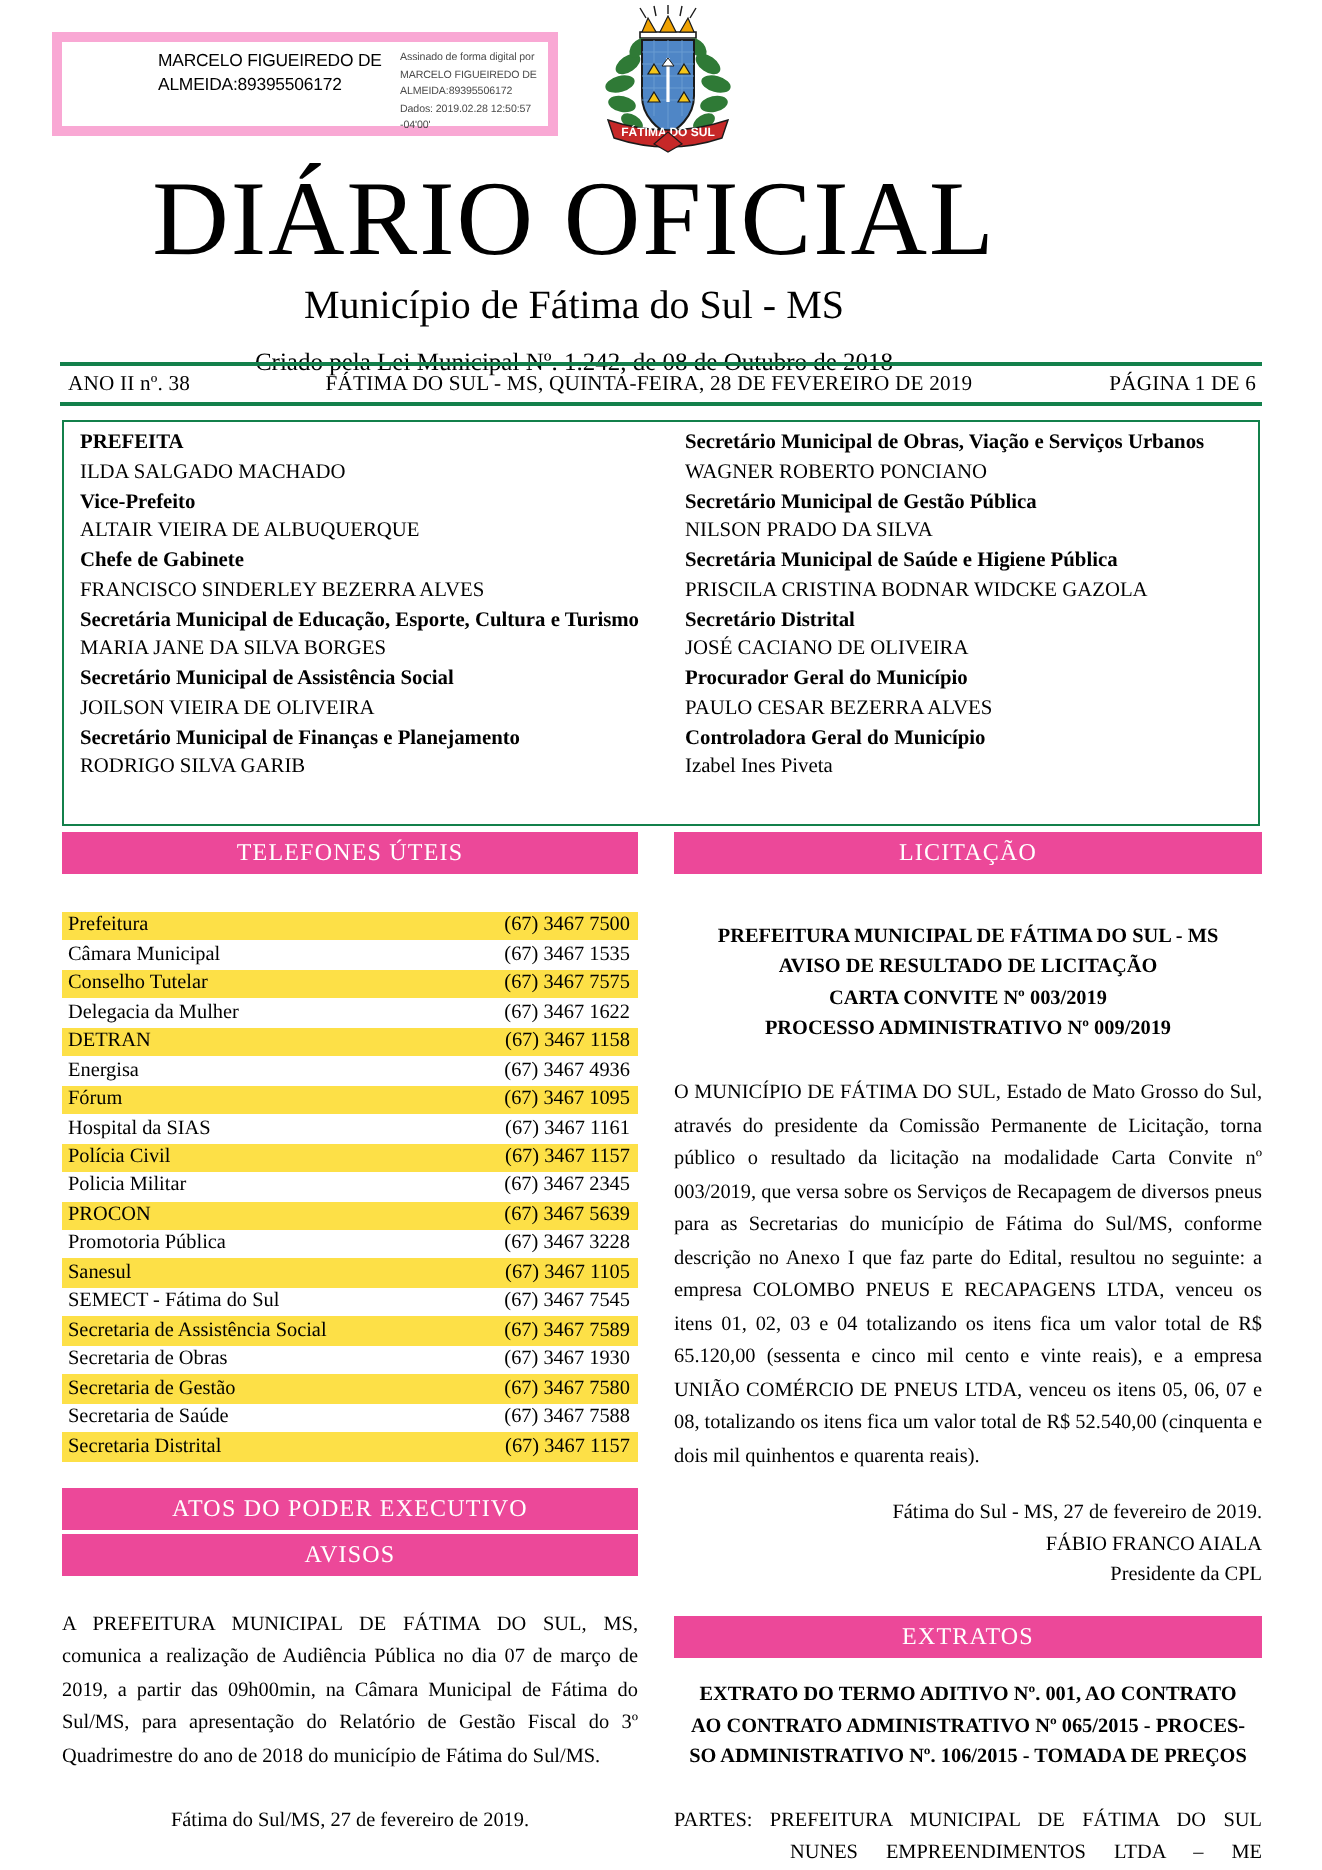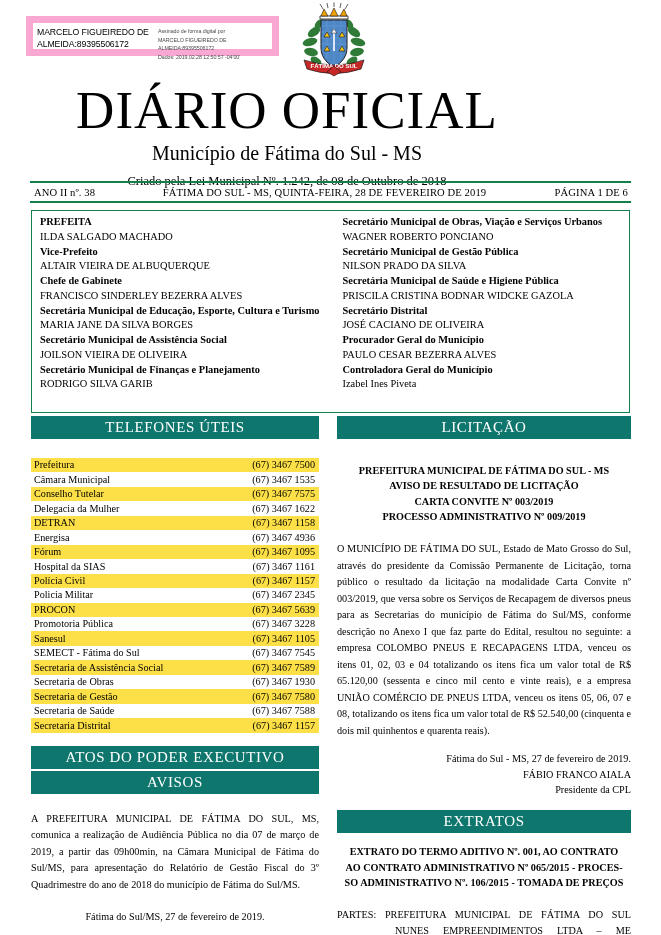--- a/index.html
+++ b/index.html
@@ -7,22 +7,22 @@
     width:661px;height:935px;
     background:#ffffff;
     font-family:"Liberation Serif", serif;
     color:#000;
     overflow:hidden;
   }
   .page{position:relative;width:661px;height:935px;box-sizing:border-box;}
 
   
   .sig-box{
-    position:absolute;left:26px;top:16px;width:253px;height:40px;
-    border:7px solid #f9a8d4;display:flex;align-items:stretch;box-sizing:border-box;
+    position:absolute;left:26px;top:16px;width:253px;height:52px;
+    border:5px solid #f9a8d4;display:flex;align-items:stretch;box-sizing:border-box;padding-left:44px;
   }
   .sig-left{
     width:120px;padding:3px 2px 0 4px;box-sizing:border-box;
     font-family:"Liberation Sans", sans-serif;font-size:8.7px;line-height:1.42;
     letter-spacing:-0.1px;
   }
   .sig-right{
     flex:1;padding:4px 2px 0 5px;box-sizing:border-box;
     font-family:"Liberation Sans", sans-serif;font-size:5.3px;line-height:1.62;
     color:#4a4a4a;letter-spacing:-0.05px;
@@ -60,22 +60,22 @@
   .off-col{width:50%;box-sizing:border-box;padding:4px 6px 0 8px;}
   .off-col.right{padding-left:12px;}
   .off-role{font-size:10.4px;font-weight:bold;line-height:1.42;}
   .off-name{font-size:10.4px;line-height:1.42;}
 
   
   .col-left{position:absolute;left:31px;top:416px;width:288px;}
   .col-right{position:absolute;left:337px;top:416px;width:294px;}
 
   .bar{
-    background:#0f766e;color:#fff;text-align:center;
-    font-size:15px;letter-spacing:0.6px;padding:3px 0 3px;
+    background:#ec4899;color:#fff;text-align:center;
+    font-size:12px;letter-spacing:0.6px;padding:3px 0 3px;
     font-family:"Liberation Serif", serif;
   }
 
   
   .phones{margin-top:19px;width:100%;border-collapse:collapse;}
   .phones td{
     font-size:10.2px;line-height:1.34;padding:0.4px 2px 0.4px 3px;
     white-space:nowrap;
   }
   .phones td.num{text-align:right;padding-right:4px;}

